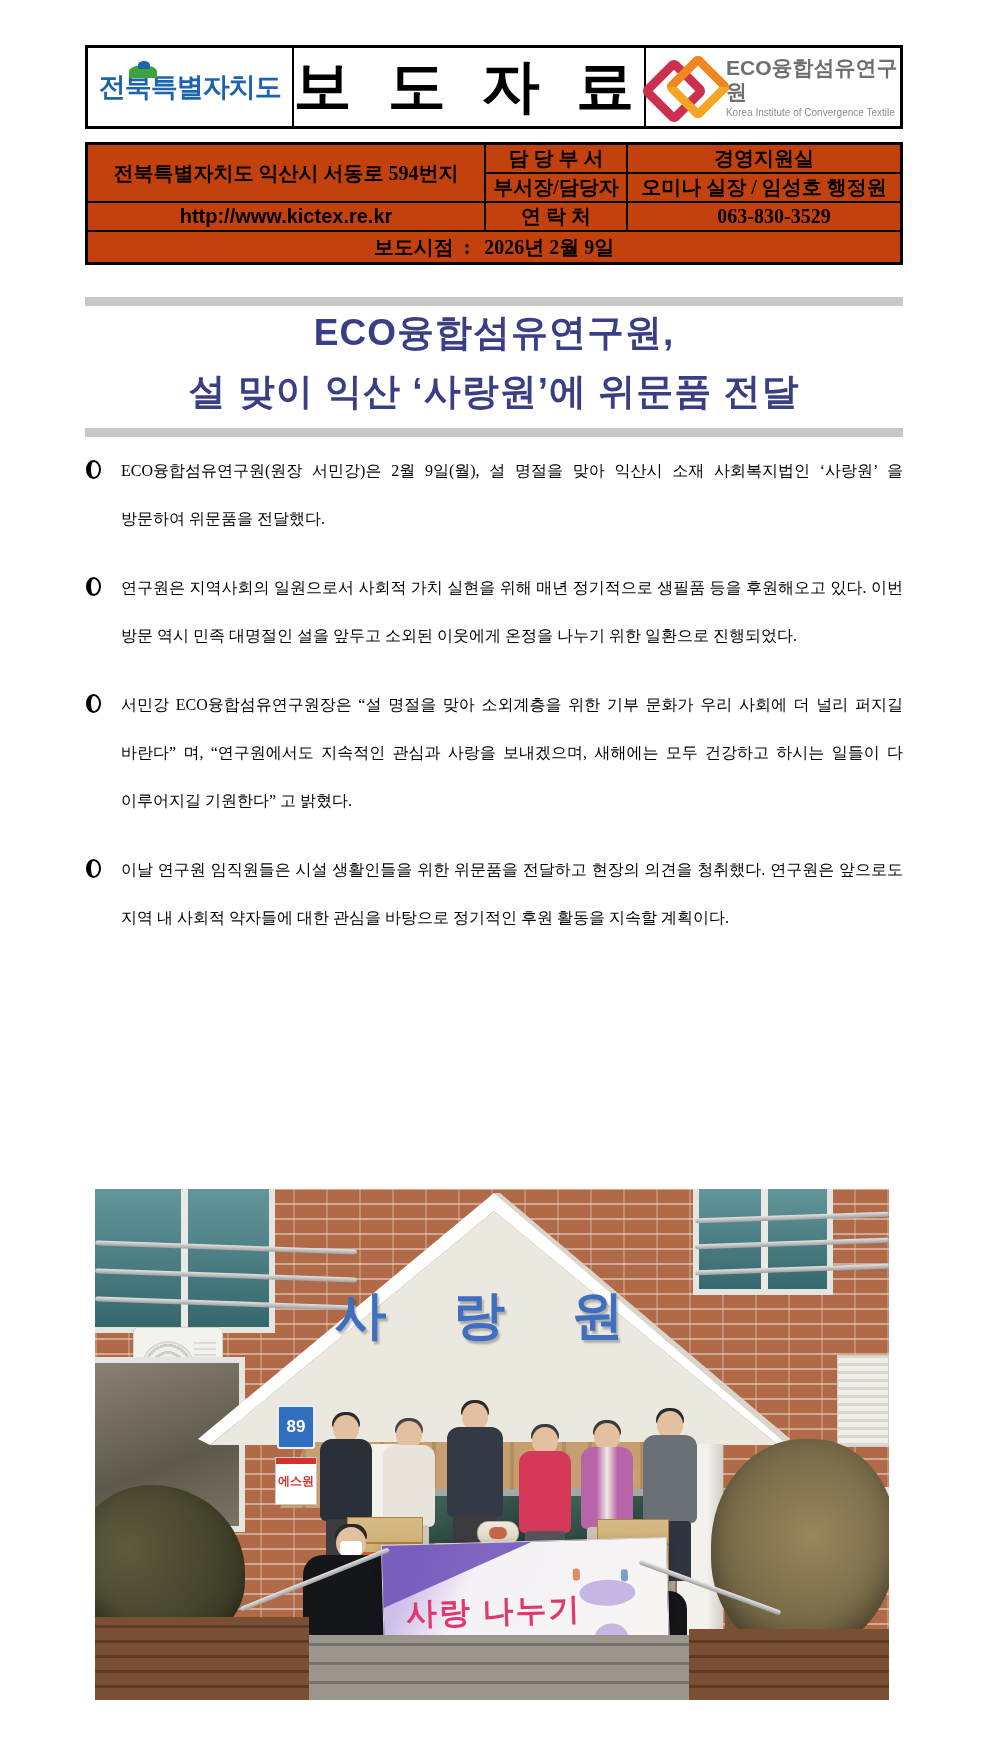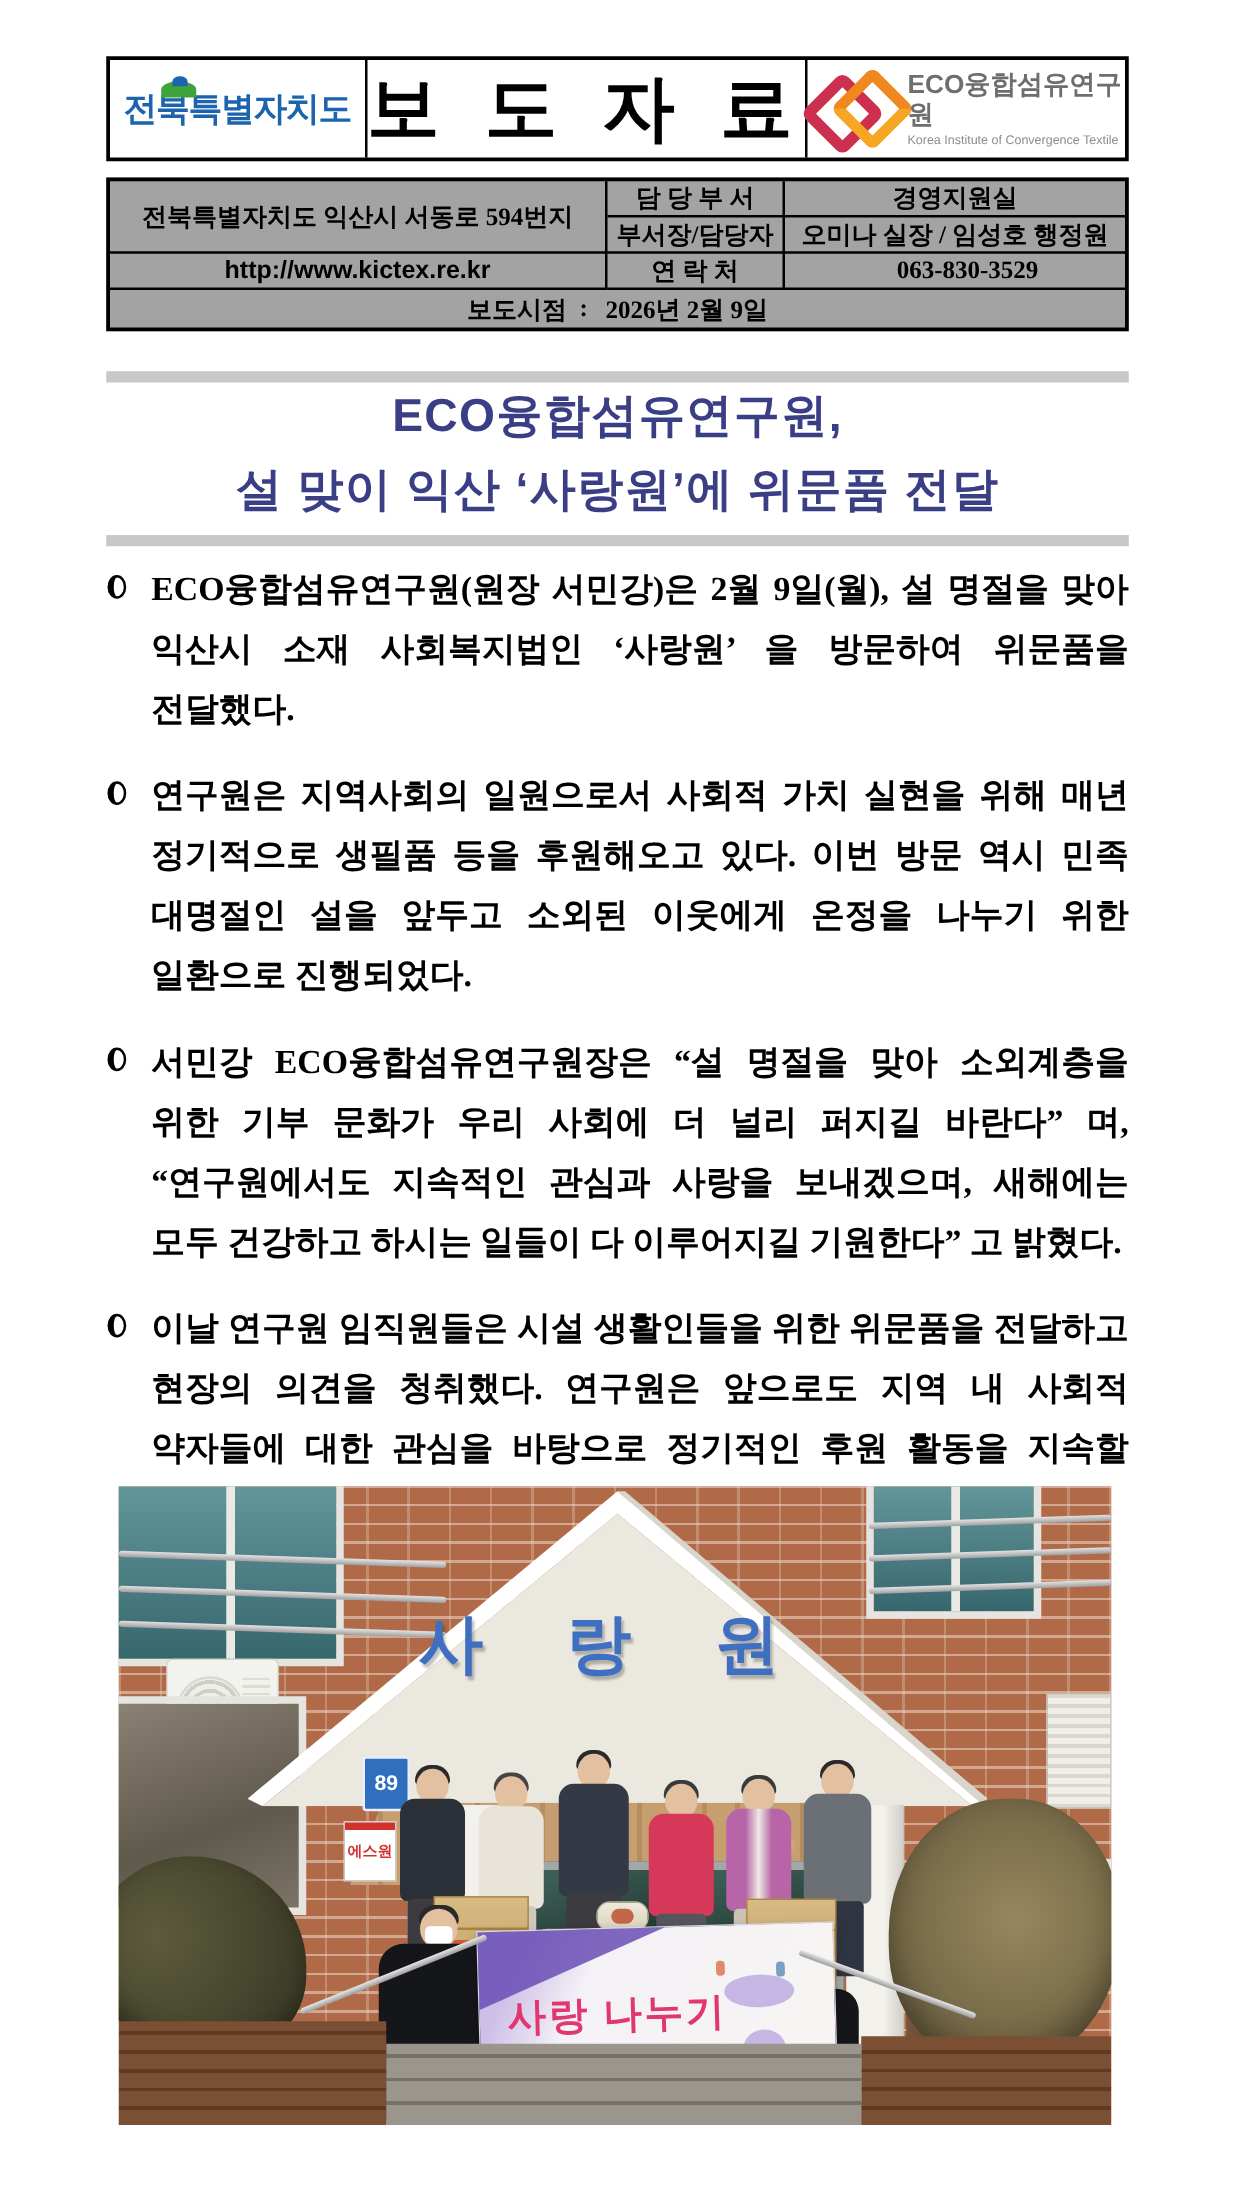--- a/index.html
+++ b/index.html
@@ -37,21 +37,21 @@
   .diamond { position:absolute; width:30px; height:30px; border-radius:7px; transform:rotate(45deg); box-sizing:content-box; }
   .diamond.red    { left:4px;  top:11px; border:9px solid #cd2f4e; }
   .diamond.orange { left:28px; top:7px;  border:9px solid #f0881f; border-bottom-color:#f6a623; border-right-color:#f6a623; }
   .inst-text { display:flex; flex-direction:column; line-height:1.15; }
   .inst-name { font-family:"Liberation Sans",sans-serif; font-size:21px; font-weight:bold; color:#6e6e6e; letter-spacing:0; }
   .inst-sub  { font-family:"Liberation Sans",sans-serif; font-size:10px; color:#8d8d8d; margin-top:3px; }
 
   
   .info-table {
     position:absolute; left:85px; top:142px; width:818px;
-    border:3px solid #000; box-sizing:border-box; background:#a3a3a3;
+    border:3px solid #000; box-sizing:border-box; background:#c2410c;
     display:grid; grid-template-columns:398px 142px 1fr;
     grid-template-rows:29px 29px 29px 30px;
     font-family:"Liberation Serif",serif; font-weight:bold; color:#000;
   }
   .icell { display:flex; align-items:center; justify-content:center; box-sizing:border-box; font-size:20px; white-space:nowrap; }
   .b-r { border-right:2px solid #000; }
   .b-b { border-bottom:2px solid #000; }
   .cell-address { grid-column:1; grid-row:1 / span 2; font-size:20px; }
   .cell-release { grid-column:1 / span 3; grid-row:4; }
   .cell-release .sep { margin:0 14px 0 10px; }
@@ -62,23 +62,22 @@
   .divider.bottom { top:428px; }
   .article-title {
     position:absolute; left:85px; top:303px; width:818px; text-align:center;
     font-family:"Liberation Sans",sans-serif; font-weight:800; color:#3a3f85;
     font-size:37px; line-height:59px; letter-spacing:1px;
   }
 
   
   .body-text {
     position:absolute; left:85px; top:447px; width:818px;
-    font-size:27px; line-height:48px; color:#000; text-align:justify;
+    font-size:16px; line-height:48px; color:#000; text-align:justify;
     word-break:keep-all;
-    font-weight:bold;
   }
   .para { position:relative; padding-left:36px; margin:0 0 21px 0; }
   .bullet-circle {
     position:absolute; left:1px; top:13px; width:15px; height:19px;
     border:2px solid #000; border-left-width:5px; border-radius:50%;
     box-sizing:border-box;
   }
 
   
   .photo {
@@ -291,21 +290,21 @@
     <div class="abs door-frame" style="left:312px;top:300px;width:268px;height:142px;">
       <span class="door-glass" style="left:0;"></span>
       <span class="door-glass" style="left:50%;"></span>
     </div>
     <div class="abs column-white" style="left:582px;top:255px;width:46px;height:238px;"></div>
     <div class="abs pillar-sign" style="left:630px;top:330px;width:36px;height:168px;">
       <span class="sign-cross"></span>
       <span>사랑원</span>
     </div>
 
-    <div class="abs addr-plate" style="left:195px;top:216px;width:38px;height:44px;">89</div>
+    <div class="abs addr-plate" style="left:182px;top:216px;width:38px;height:44px;">89</div>
     <div class="abs sec-sign" style="left:180px;top:268px;width:42px;height:48px;">
       <span>에스원</span>
     </div>
 
     <div class="person" style="left:225px;top:226px;width:52px;height:170px;">
       <span class="hair"></span>
         <span class="head"></span>
         <span class="torso" style="background:#2b3038;"></span>
         <span class="legs"></span>
     </div>

